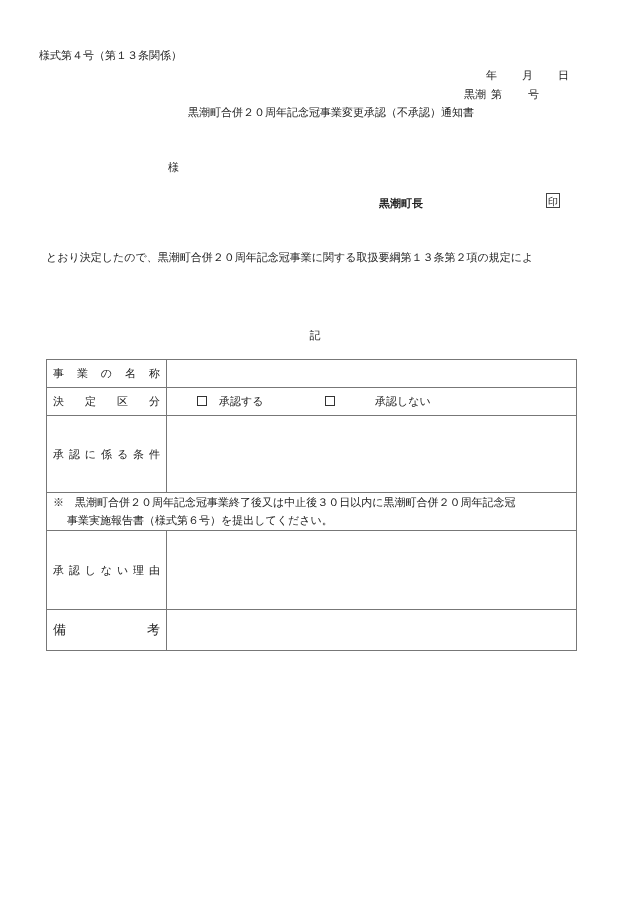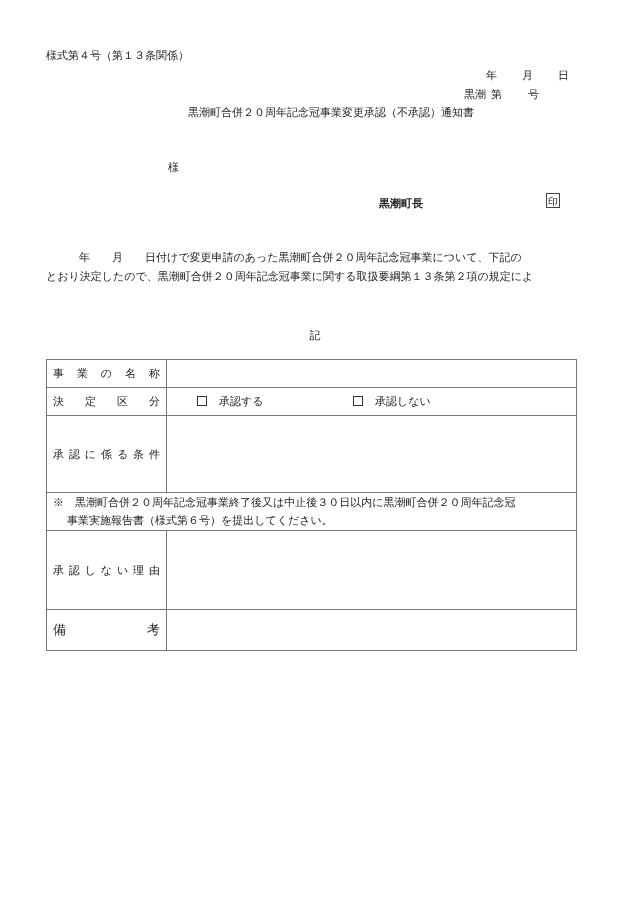--- a/index.html
+++ b/index.html
@@ -3,21 +3,21 @@
 <meta charset="utf-8">
 <style>
   html, body { margin: 0; padding: 0; background: #ffffff; }
   body {
     width: 630px; height: 903px; position: relative; overflow: hidden;
     font-family: "DejaVu Serif", "Liberation Serif", serif;
     color: #222;
     font-size: 11px;
   }
   .abs { position: absolute; white-space: nowrap; }
-  .form-number { left: 46px; top: 48px; }
+  .form-number { left: 39px; top: 48px; }
   .date-line { top: 68px; left: 486px; }
   .date-line span { display: inline-block; }
   .ref-line { top: 87px; left: 464px; }
   .doc-title { top: 105px; left: 0; width: 630px; text-align: center; padding-left: 16px; }
   .doc-title span { position: relative; left: 0px; }
   .recipient { top: 160px; left: 168px; }
   .issuer { top: 196px; left: 379px; font-weight: bold; }
   .seal { top: 193px; left: 546px; width: 14px; height: 15px; border: 1px solid #444; font-size: 10px; line-height: 15px; text-align: center; box-sizing: border-box; }
   .body-text { top: 248px; left: 46px; width: 536px; white-space: normal; line-height: 19px; }
   .body-text p { margin: 0; }
@@ -39,21 +39,21 @@
   .row-name td { height: 27px; }
   .row-decision td { height: 27px; }
   .row-conditions td { height: 76px; }
   .row-note td { height: 37px; line-height: 18px; }
   .row-reason td { height: 78px; }
   .row-remarks td { height: 40px; }
   .row-remarks .label-spread { font-size: 13px; }
   .checkbox-opt { display: inline-flex; align-items: center; text-align: right; }
   .checkbox-opt .box { display: inline-block; width: 8px; height: 8px; border: 1px solid #333; margin-right: 12px; }
   .opt1 { margin-left: 24px; }
-  .opt2 { margin-left: 86px; }
+  .opt2 { margin-left: 58px; gap: 28px; }
   .note-indent { padding-left: 14px; }
 </style>
 </head>
 <body>
 
 <div class="abs form-number">様式第４号（第１３条関係）</div>
 
 <div class="abs date-line">
   <span>年</span><span style="width:25px"></span><span>月</span><span style="width:25px"></span><span>日</span>
 </div>
@@ -65,21 +65,20 @@
 <div class="abs doc-title">
   <span>黒潮町合併２０周年記念冠事業変更承認（不承認）通知書</span>
 </div>
 
 <div class="abs recipient">様</div>
 
 <div class="abs issuer">黒潮町長</div>
 <div class="abs seal">印</div>
 
 <div class="abs body-text">
-  <p>　　　年　　月　　日付けで変更申請のあった黒潮町合併２０周年記念冠事業について、下記の</p>
   <p>とおり決定したので、黒潮町合併２０周年記念冠事業に関する取扱要綱第１３条第２項の規定によ</p>
 </div>
 
 <div class="abs ki">記</div>
 
 <table class="form-table">
   <tbody>
       <tr class="row-name">
     <td class="label">
       <div class="label-spread">

